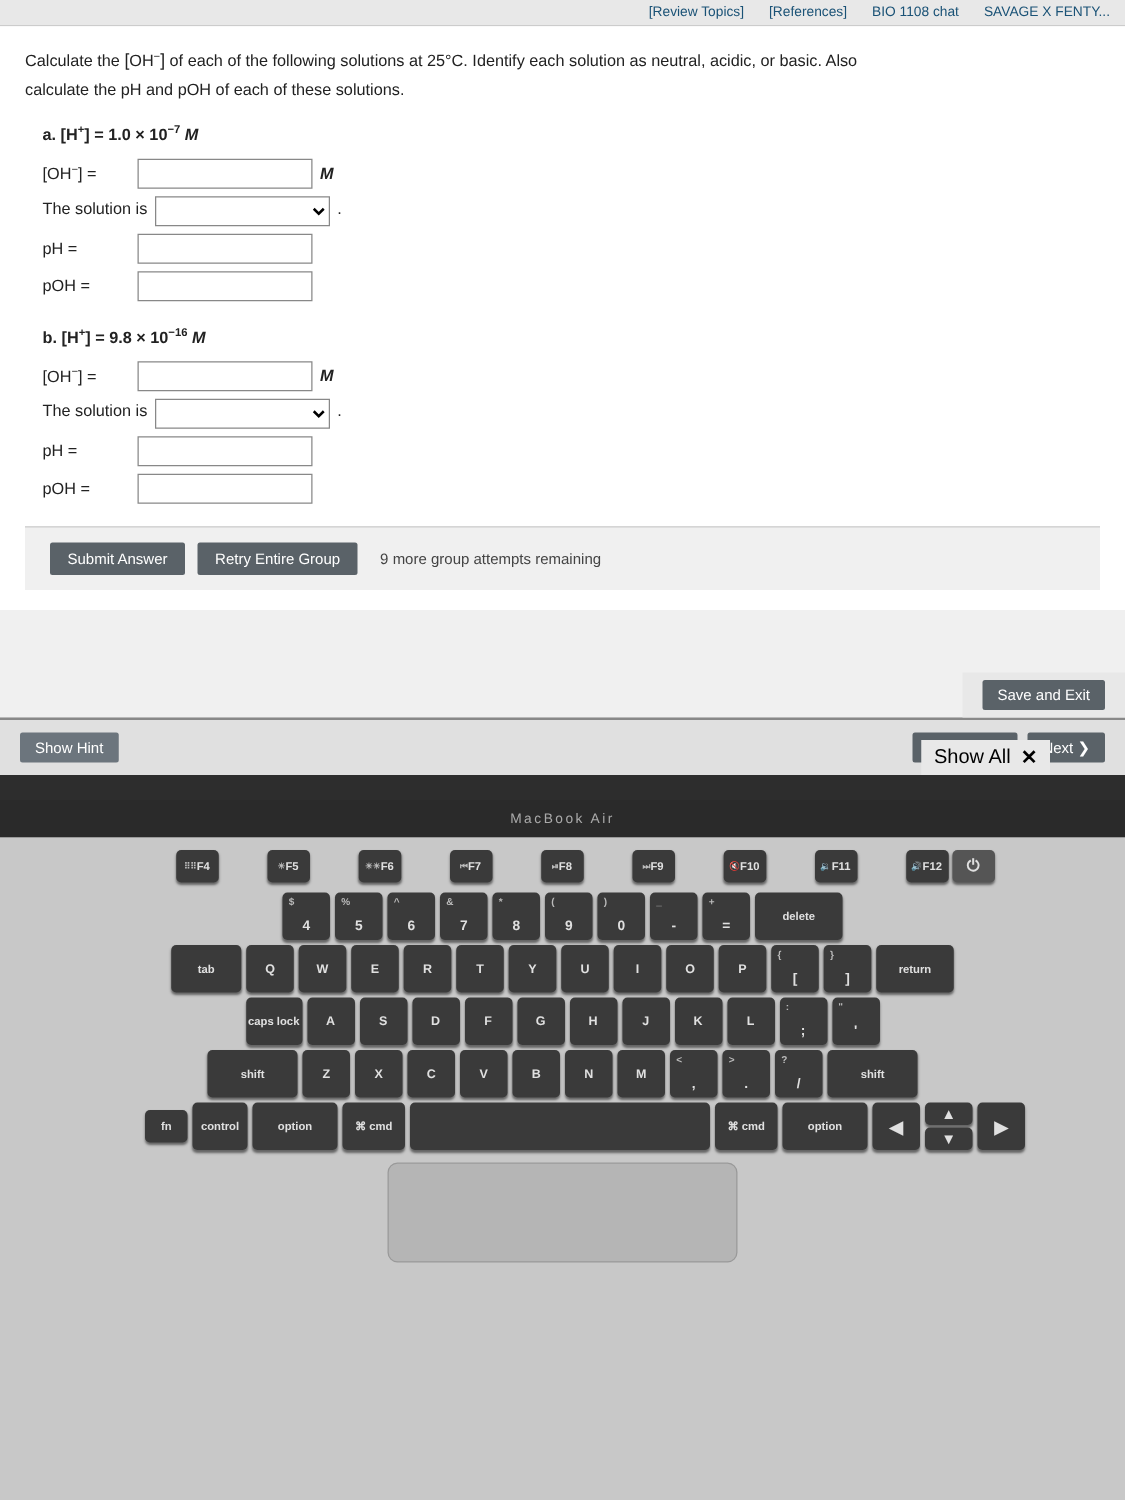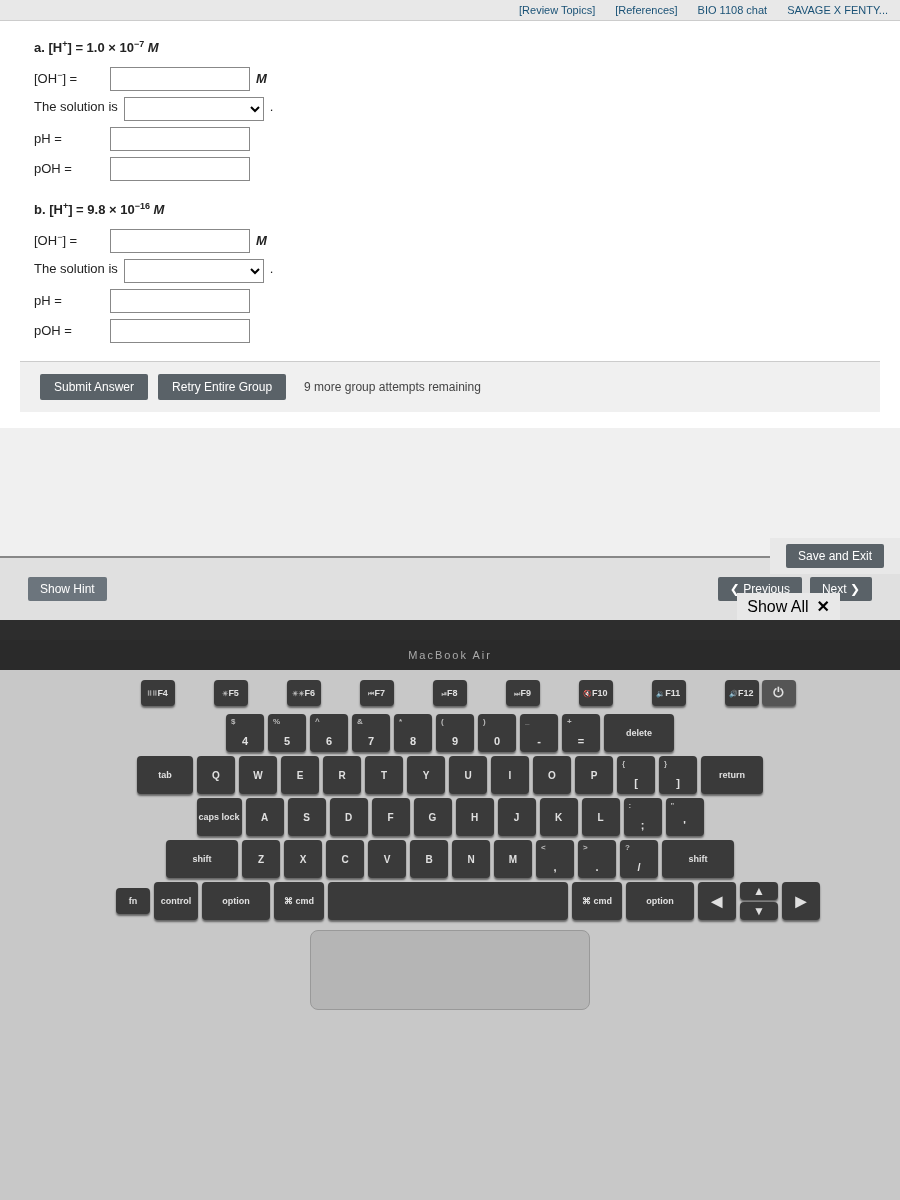--- a/index.html
+++ b/index.html
@@ -154,26 +154,26 @@
       font-size: 12px;
       color: #444;
       margin-left: 8px;
     }
 
     
     .bottom-nav {
       position: absolute;
       bottom: 0; left: 0;
       width: 900px;
-      height: 64px;
+      height: 46px;
       background: #e0e0e0;
       display: flex;
       align-items: center;
       justify-content: space-between;
-      padding: 0 28px;
+      padding: 0 16px;
       border-top: 2px solid #888;
     }
 
     .btn-show-hint {
       background: #6c757d;
       color: white;
       border: none;
       padding: 5px 12px;
       font-size: 12px;
       cursor: pointer;
@@ -358,20 +358,24 @@
 
     <div class="top-bar">
       <a>[Review Topics]</a>
       <a>[References]</a>
       <span>BIO 1108 chat</span>
       <span>SAVAGE X FENTY...</span>
     </div>
 
     <div class="question-area">
 
+      <div class="question-title">
+        Calculate the <span class="bracket">[</span>OH<sup>−</sup><span class="bracket">]</span> of each of the following solutions at 25°C. Identify each solution as neutral, acidic, or basic. Also<br>
+        calculate the pH and pOH of each of these solutions.
+      </div>
 
       <div class="part-block">
         <div class="part-header">
           <span>a.</span>
           <span>
             [H<sup>+</sup>] = 1.0 × 10<sup>−7</sup> <em>M</em>
           </span>
         </div>
 
         <div class="field-row">

